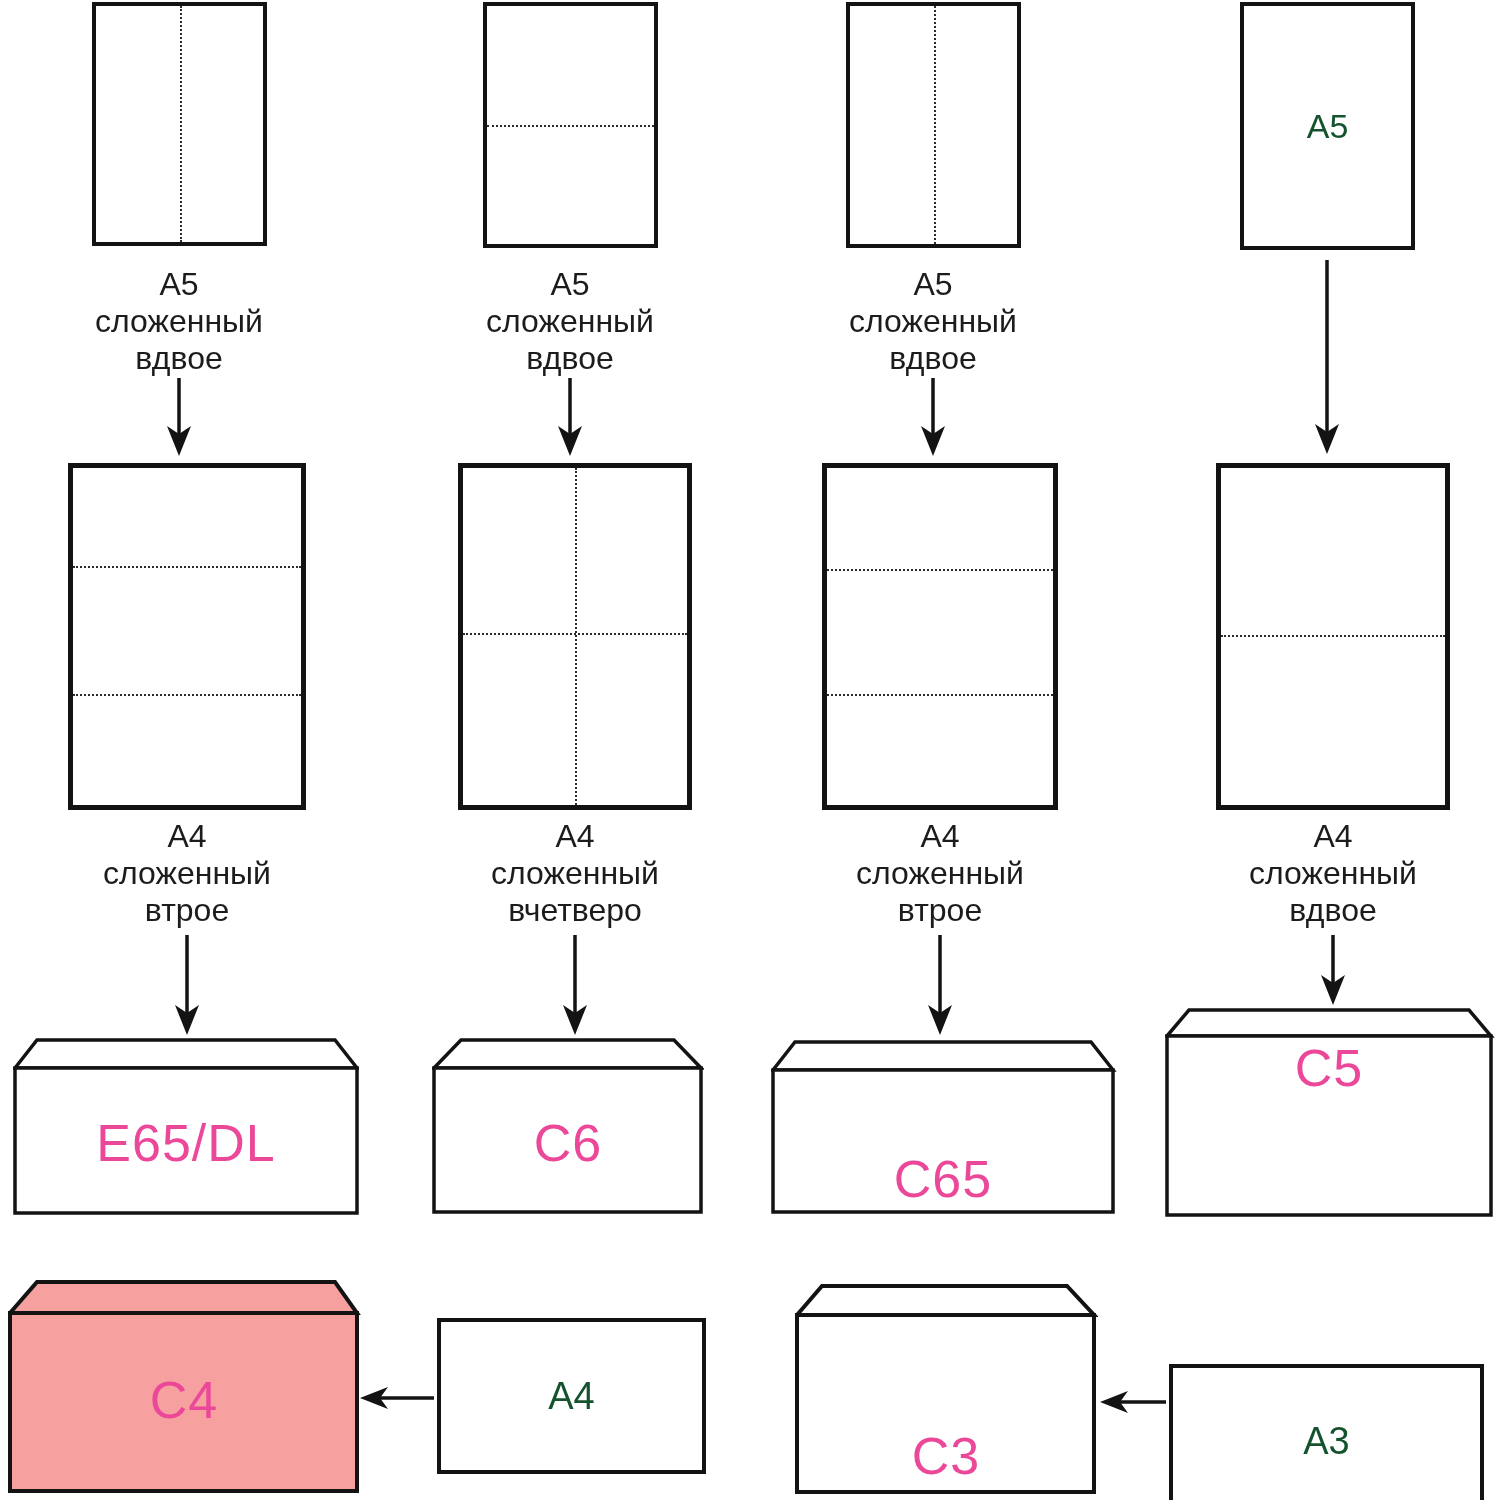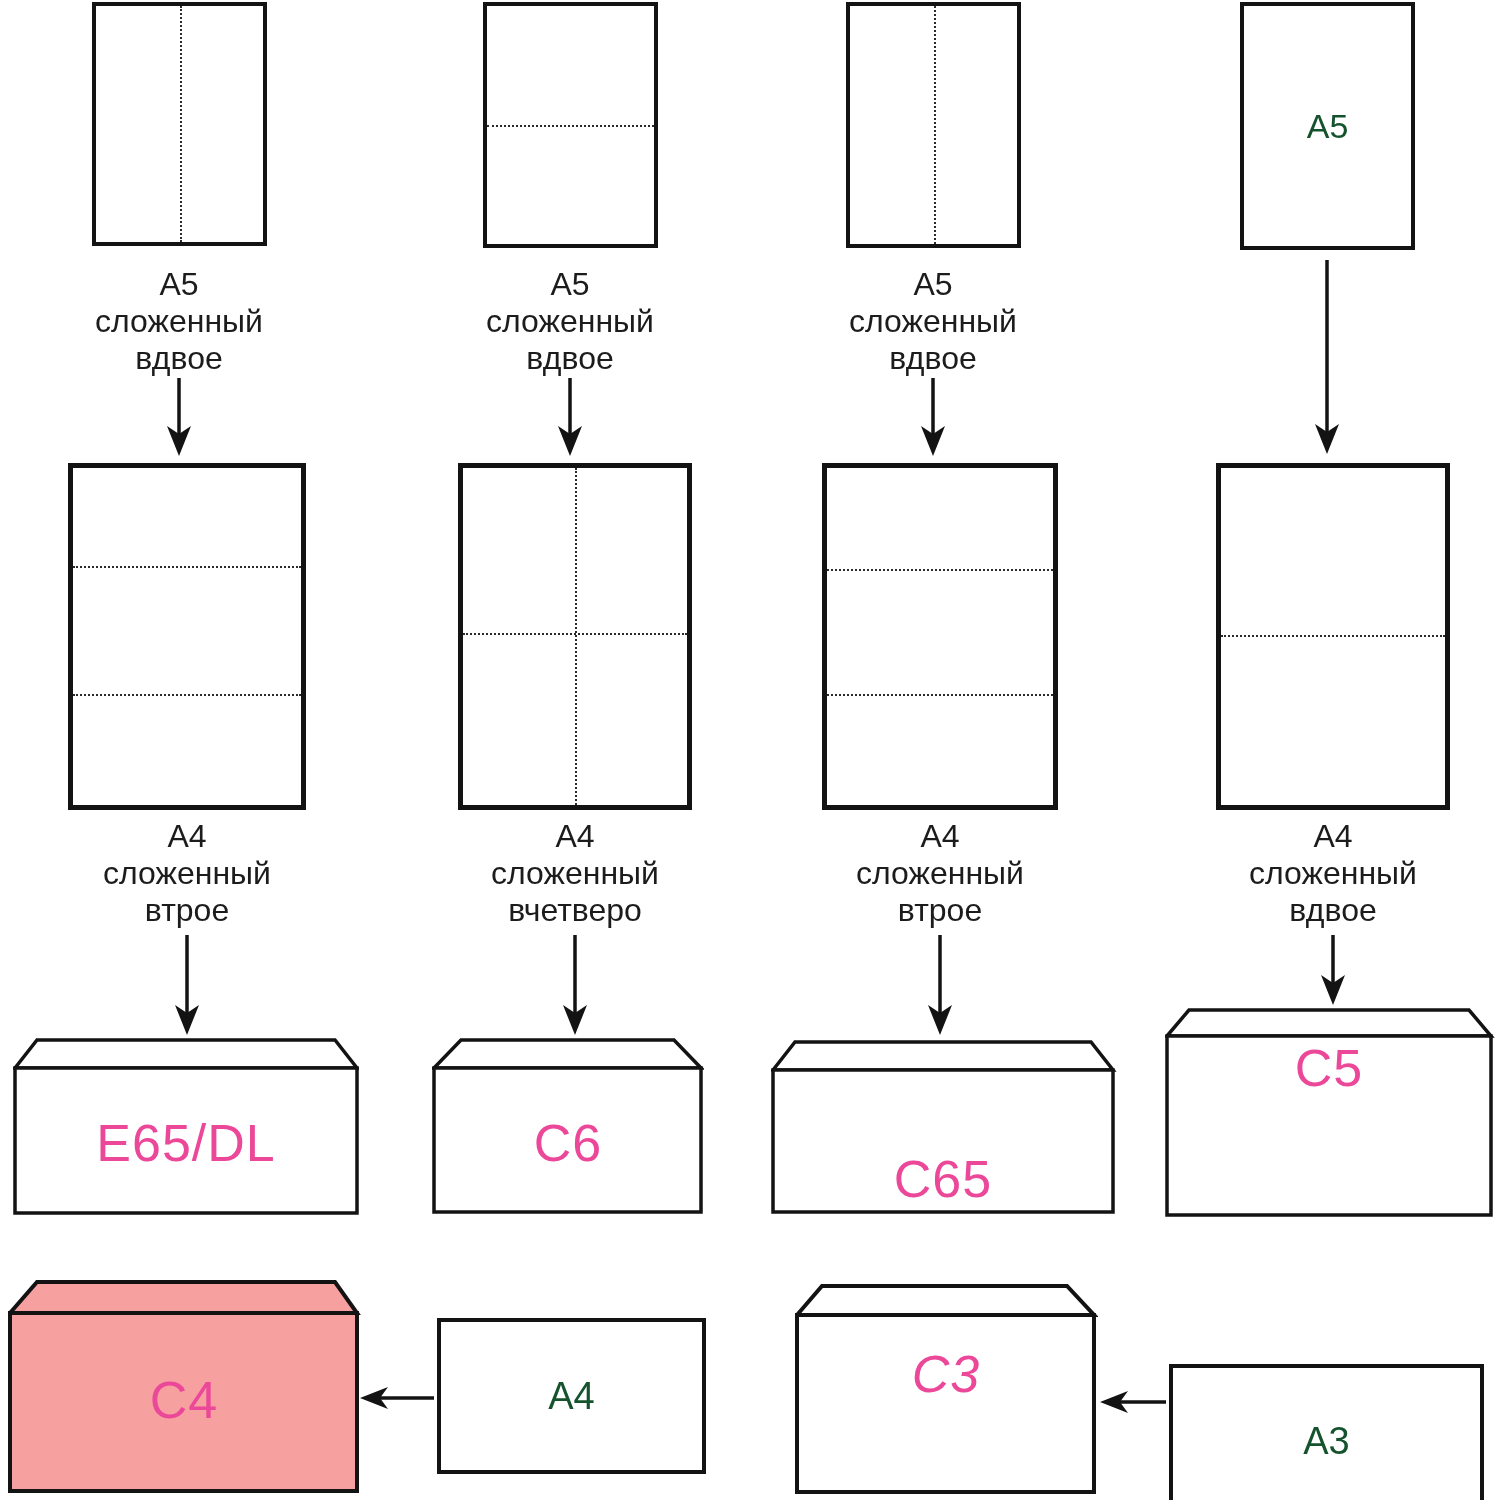--- a/index.html
+++ b/index.html
@@ -159,21 +159,21 @@
   </svg>
 
   <div class="sheet inner-label inner-label-lg" style="left:437px;top:1318px;width:269px;height:156px;">
     <span>A4</span>
   </div>
 
   <svg class="arrow" style="left:795px;top:1284px;" width="303" height="212" viewBox="0 0 303 212">
     <polygon points="2,31 27,2 272,2 299,31" fill="#ffffff" stroke="#131313" stroke-width="4"></polygon>
     <rect x="2" y="31" width="297" height="177" fill="#ffffff" stroke="#131313" stroke-width="4"></rect>
   </svg>
-  <div class="env-label" style="left:946px;top:1374px;font-style:italic;">C3</div>
+  <div class="env-label" style="left:946px;top:1456px;">C3</div>
 
   <svg class="arrow" style="left:1098px;top:1388px;" width="68" height="28" viewBox="0 0 68 28">
     <line x1="68" y1="14" x2="18" y2="14" stroke="#131313" stroke-width="3.5"></line>
     <polygon points="2,14 30,3 22,14 30,25" fill="#131313"></polygon>
   </svg>
 
   <div class="sheet inner-label inner-label-lg" style="left:1169px;top:1320px;width:315px;height:155px;margin-top:44px;">
     <span>A3</span>
   </div>
 

